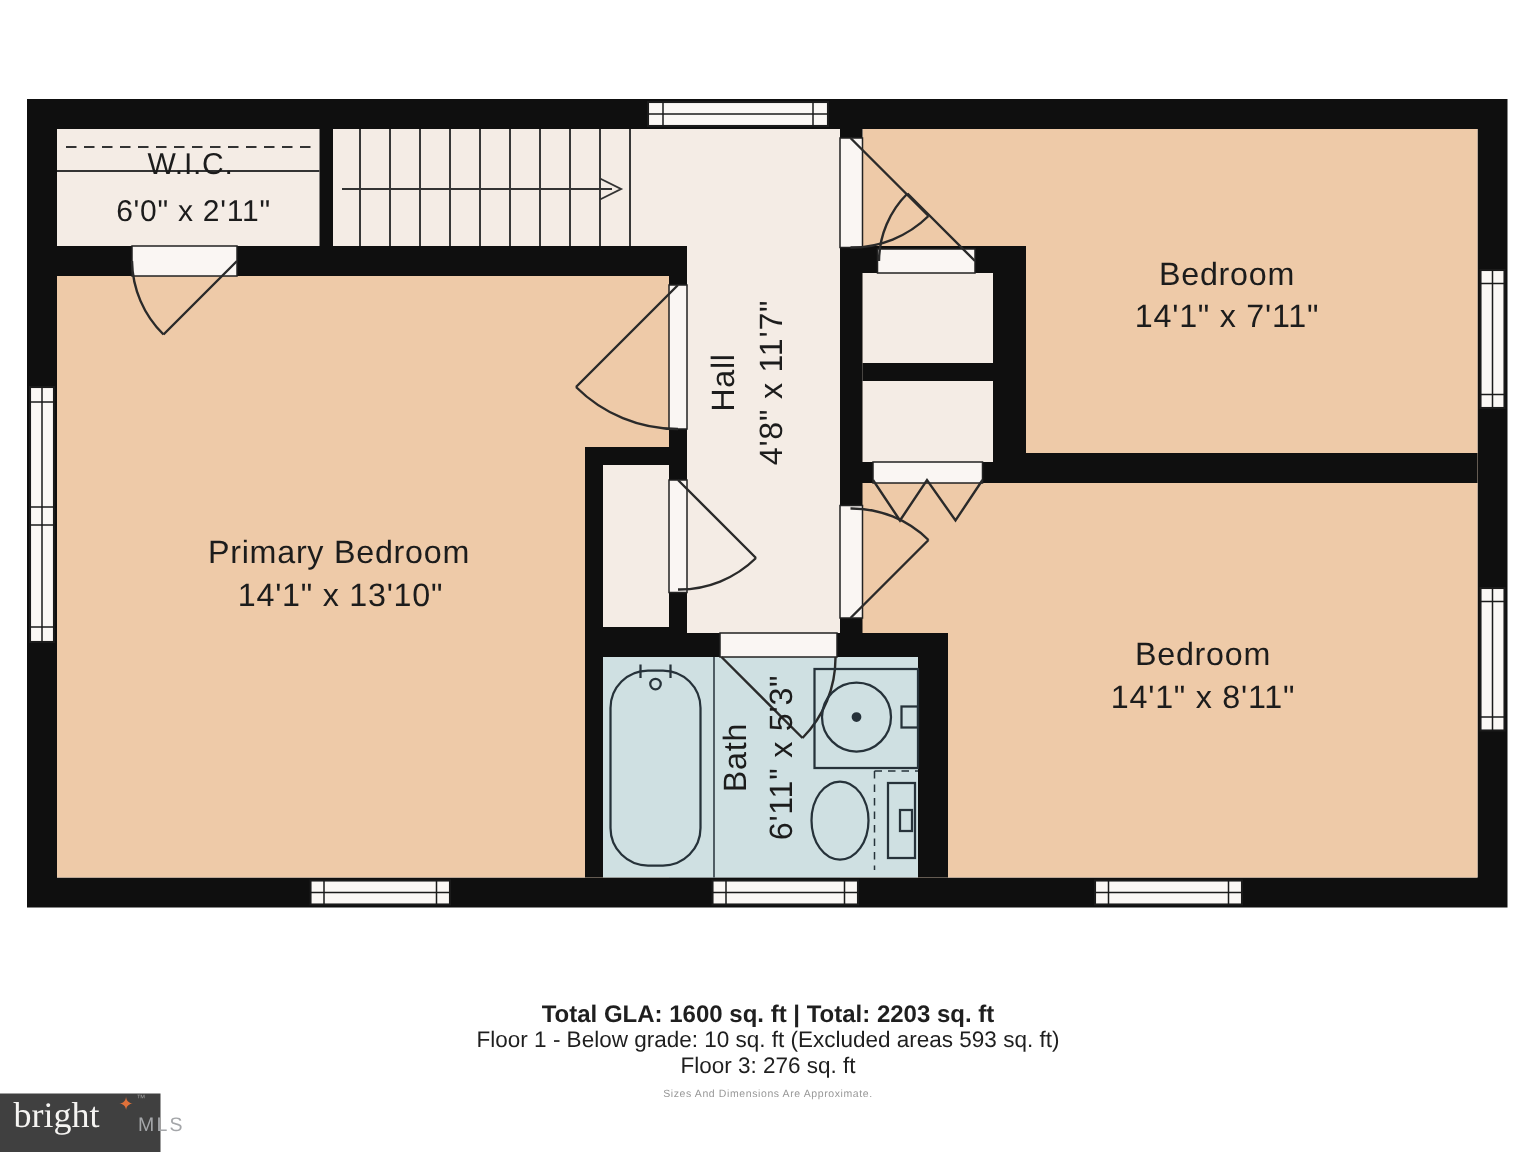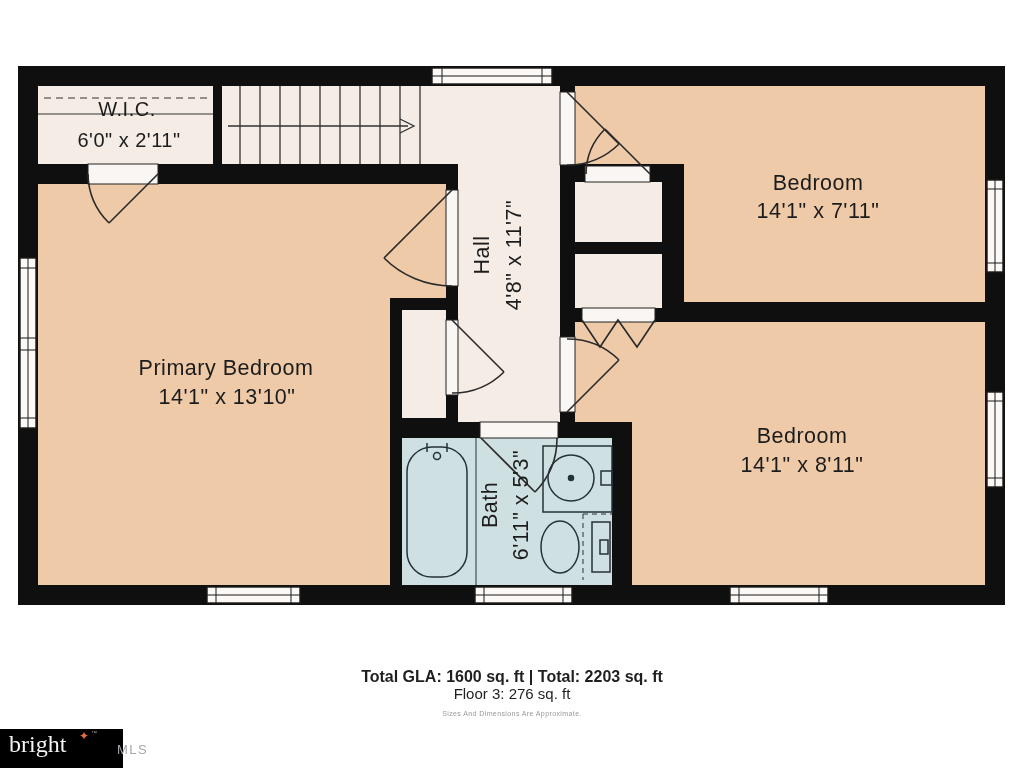--- a/index.html
+++ b/index.html
@@ -6,26 +6,26 @@
   #stage{position:relative;width:1024px;height:768px;background:#fff;overflow:hidden;
          font-family:"Liberation Sans",sans-serif;}
   svg{position:absolute;left:0;top:0;}
   .room-label{fill:#1c1c1c;font-family:"Liberation Sans",sans-serif;font-weight:500;
               letter-spacing:.5px;text-anchor:middle;}
   .sz20{font-size:20px;} .sz21{font-size:21.5px;}
   #summary{position:absolute;left:0;top:668px;width:1024px;text-align:center;color:#1f1f1f;}
   #summary .l1{font-size:16px;font-weight:bold;line-height:18px;}
   #summary .l{font-size:15px;line-height:16.5px;}
   #summary .disc{margin-top:7px;font-size:7px;color:#989898;letter-spacing:.4px;}
-  #logo{position:absolute;left:0;top:729px;width:123px;height:39px;background:#000000;}
+  #logo{position:absolute;left:0;top:729px;width:107px;height:39px;background:#404040;}
   #logo .b{position:absolute;left:9px;top:2px;font-family:"Liberation Serif",serif;
            font-size:24px;color:#f5f4f2;}
   #logo .st{position:absolute;left:79px;top:0px;font-size:12px;color:#e0713a;}
   #logo .tm{position:absolute;left:91px;top:1px;font-size:6px;color:#9a9a9a;}
-  #logo .m{position:absolute;left:92px;top:13px;font-size:13px;color:#a4a6a9;letter-spacing:1.5px;margin-left:25px;}
+  #logo .m{position:absolute;left:92px;top:13px;font-size:13px;color:#a4a6a9;letter-spacing:1.5px;}
 </style>
 </head>
 <body>
 
 <div id="stage">
 
 <svg width="1024" height="768" viewBox="0 0 1024 768">
 
   <rect x="18" y="66" width="987" height="539" fill="#0f0f0f"></rect>
   <rect x="38" y="86" width="947" height="499" fill="#ffffff"></rect>
@@ -145,20 +145,21 @@
     <text class="room-label sz21" transform="translate(489,255) rotate(-90)">Hall</text>
     <text class="room-label sz21" transform="translate(521,255) rotate(-90)">4'8" x 11'7"</text>
 
     <text class="room-label sz21" transform="translate(497,505) rotate(-90)">Bath</text>
     <text class="room-label sz21" transform="translate(528,505) rotate(-90)">6'11" x 5'3"</text>
   </g>
 </svg>
 
 <div id="summary">
   <div class="l1">Total GLA: 1600 sq. ft | Total: 2203 sq. ft</div>
+  <div class="l">Floor 1 - Below grade: 10 sq. ft (Excluded areas 593 sq. ft)</div>
   <div class="l">Floor 3: 276 sq. ft</div>
   <div class="disc">Sizes And Dimensions Are Approximate.</div>
 </div>
 
 <div id="logo">
   <span class="b">bright</span>
   <span class="st">✦</span>
   <span class="tm">™</span>
   <span class="m">MLS</span>
 </div>

